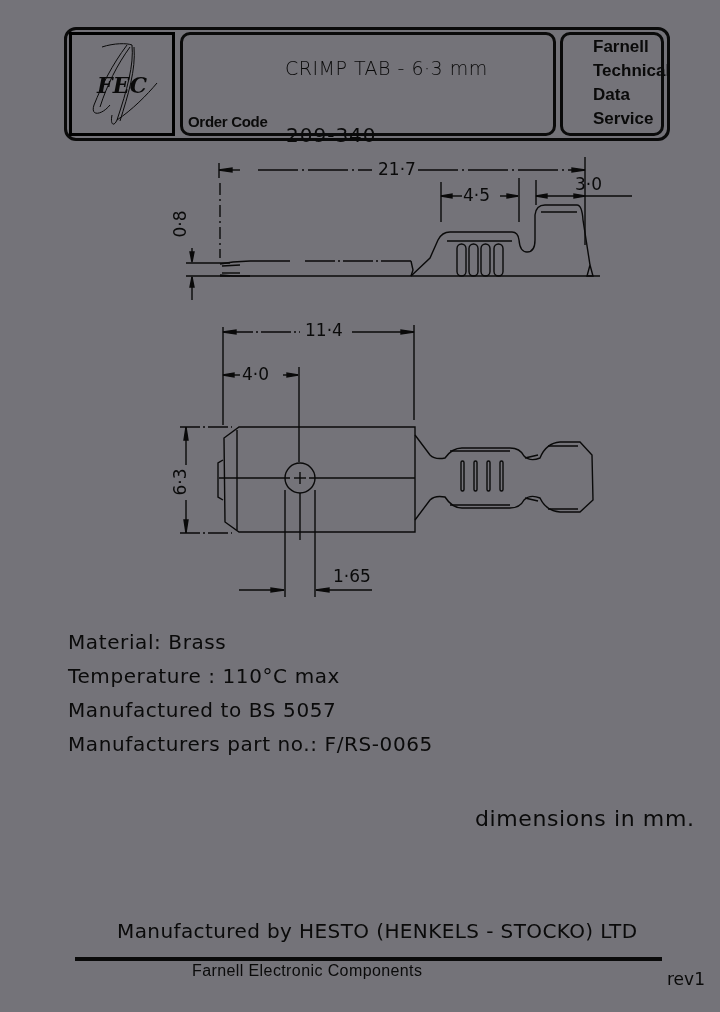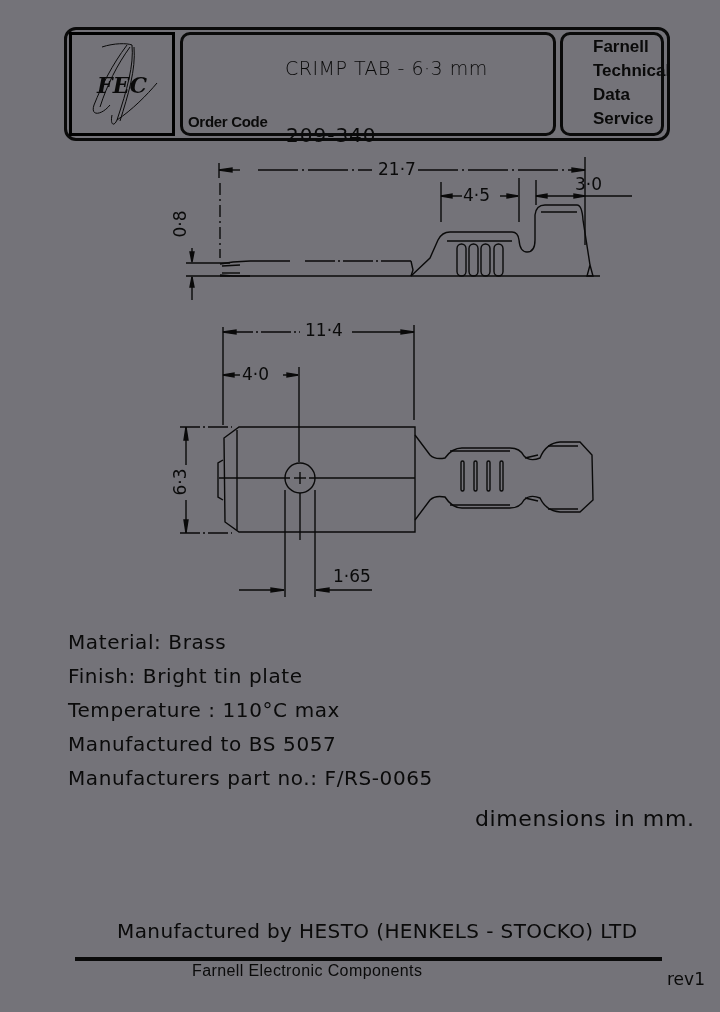--- a/index.html
+++ b/index.html
@@ -213,21 +213,20 @@
 <div class="dimtext" style="left:562px; top:174px;margin-left:13px;">3·0</div>
 <div class="dimtext rot" style="left:166px; top:214px;">0·8</div>
 
 <div class="dimtext" style="left:305px; top:320px;">11·4</div>
 <div class="dimtext" style="left:242px; top:364px;">4·0</div>
 <div class="dimtext rot" style="left:166px; top:472px;">6·3</div>
 <div class="dimtext" style="left:333px; top:566px;">1·65</div>
 
 <div class="specs">
   <div class="spec">Material: Brass</div>
-  <div class="spec">Finish: Bright tin  plate</div>
   <div class="spec">Temperature : 110°C max</div>
   <div class="spec">Manufactured  to  BS  5057</div>
   <div class="spec">Manufacturers  part  no.: F/RS-0065</div>
 </div>
 
 <div class="dims-note">dimensions in mm.</div>
 <div class="mfr">Manufactured  by  HESTO (HENKELS - STOCKO) LTD</div>
 <div class="rule"></div>
 <div class="footer">Farnell Electronic Components</div>
 <div class="rev">rev1</div>

